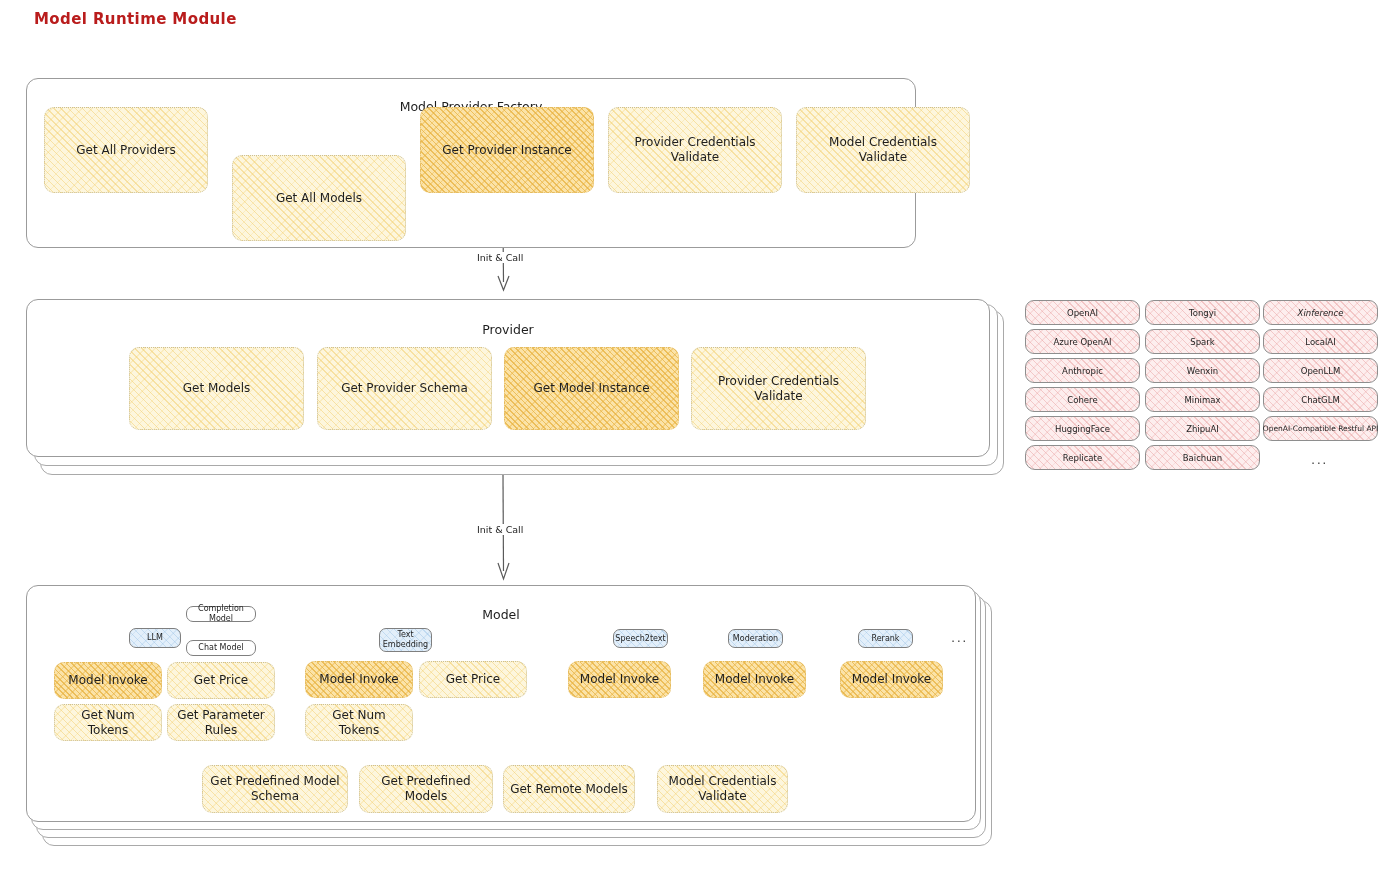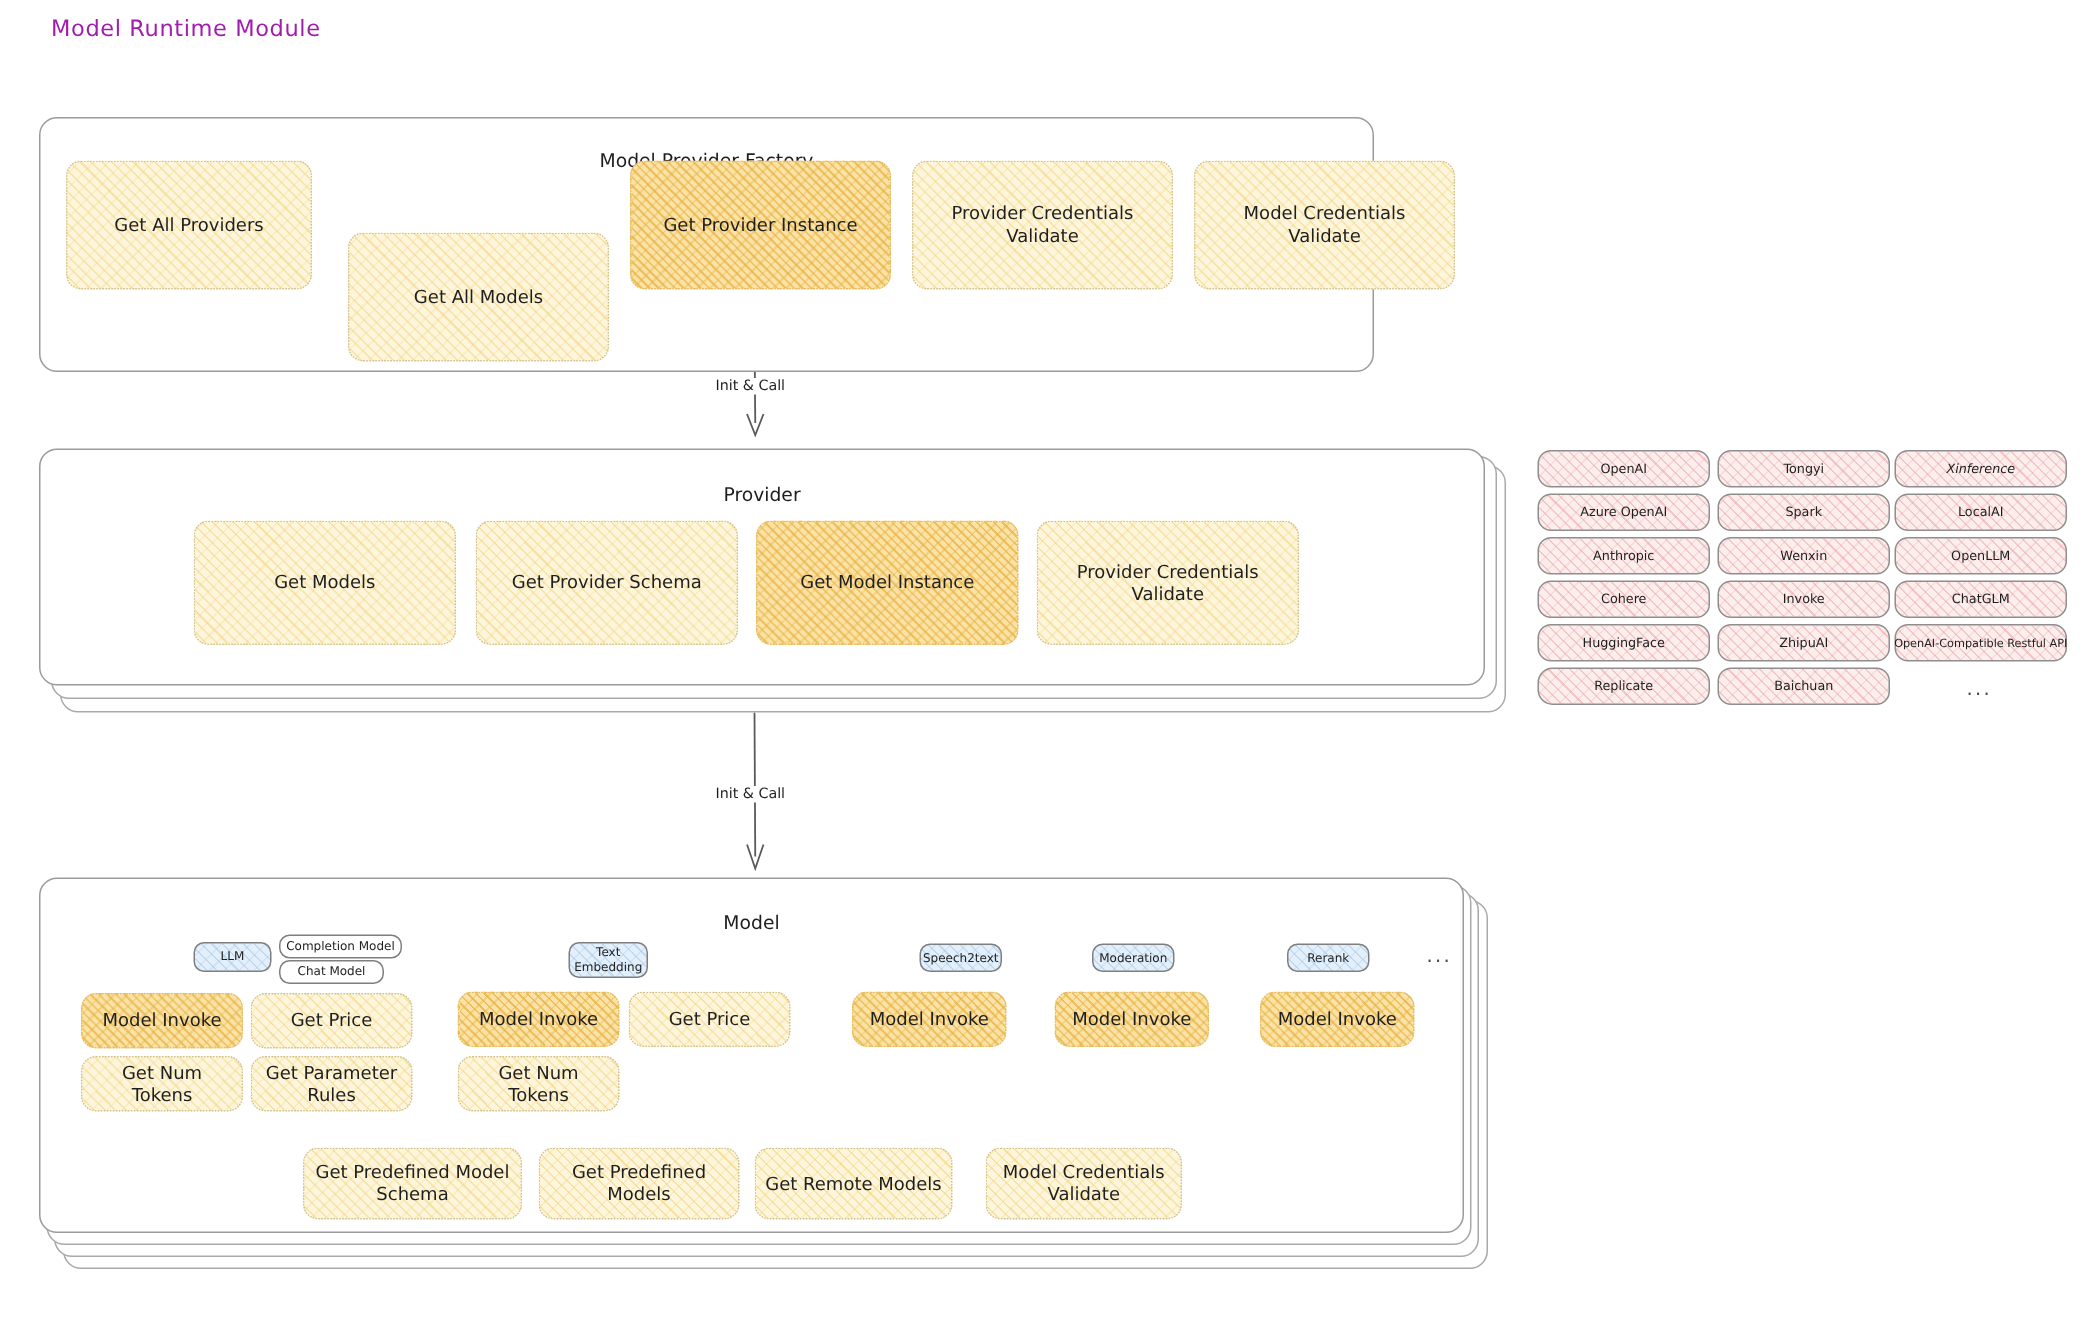--- a/index.html
+++ b/index.html
@@ -14,22 +14,23 @@
     color: #1e1e1e;
     overflow: hidden;
   }
 
   
   #page-title {
     position: absolute;
     left: 34px; top: 10px;
     font-size: 15px;
     letter-spacing: .4px;
-    color: #a21caf;
-    white-space: nowrap;
+    color: #b91c1c;
+    white-space: nowrap;
+    font-weight: bold;
   }
 
   
   .panel {
     position: absolute;
     background: #ffffff;
     border: 1.1px solid #9b9b9b;
     border-radius: 12px;
     box-shadow: 0 0 0 0 transparent;
   }
@@ -172,21 +173,21 @@
 <div class="chip" style="left:1025px; top:300px; width:115px; height:25px;">OpenAI</div>
 <div class="chip" style="left:1025px; top:329px; width:115px; height:25px;">Azure OpenAI</div>
 <div class="chip" style="left:1025px; top:358px; width:115px; height:25px;">Anthropic</div>
 <div class="chip" style="left:1025px; top:387px; width:115px; height:25px;">Cohere</div>
 <div class="chip" style="left:1025px; top:416px; width:115px; height:25px;">HuggingFace</div>
 <div class="chip" style="left:1025px; top:445px; width:115px; height:25px;border-radius:10px;">Replicate</div>
 
 <div class="chip" style="left:1145px; top:300px; width:115px; height:25px;">Tongyi</div>
 <div class="chip" style="left:1145px; top:329px; width:115px; height:25px;">Spark</div>
 <div class="chip" style="left:1145px; top:358px; width:115px; height:25px;">Wenxin</div>
-<div class="chip" style="left:1145px; top:387px; width:115px; height:25px;">Invoke</div>
+<div class="chip" style="left:1145px; top:387px; width:115px; height:25px;">Minimax</div>
 <div class="chip" style="left:1145px; top:416px; width:115px; height:25px;">ZhipuAI</div>
 <div class="chip" style="left:1145px; top:445px; width:115px; height:25px;">Baichuan</div>
 
 <div class="chip" style="left:1263px; top:300px; width:115px; height:25px;font-style:italic;">Xinference</div>
 <div class="chip" style="left:1263px; top:329px; width:115px; height:25px;">LocalAI</div>
 <div class="chip" style="left:1263px; top:358px; width:115px; height:25px;">OpenLLM</div>
 <div class="chip" style="left:1263px; top:387px; width:115px; height:25px;">ChatGLM</div>
 <div class="chip" style="left:1263px; top:416px; width:115px; height:25px; font-size:7.5px;">OpenAI-Compatible Restful API</div>
 <div class="ellipsis" style="left:1311px; top:452px;">...</div>
 
@@ -199,21 +200,21 @@
 <div class="arrow-label" style="left:473px; top:524px;">Init &amp; Call</div>
 
 <div class="stack-layer" style="left:42px; top:600px; width:950px; height:246px;"></div>
 <div class="stack-layer" style="left:36px; top:595px; width:950px; height:243px;"></div>
 <div class="stack-layer" style="left:31px; top:590px; width:950px; height:240px;"></div>
 <div class="panel" style="left:26px; top:585px; width:950px; height:237px; z-index:2;">
   <div class="panel-title" style="top:21px;">Model</div>
 </div>
 
 <div class="tag blue" style="left:129px; top:628px; width:52px; height:20px; z-index:3;">LLM</div>
-<div class="tag plain" style="left:186px; top:623px; width:82px; height:16px; z-index:3;">Completion Model</div>
+<div class="tag plain" style="left:186px; top:606px; width:70px; height:16px; z-index:3;">Completion Model</div>
 <div class="tag plain" style="left:186px; top:640px; width:70px; height:16px; z-index:3;">Chat Model</div>
 
 <div class="tag blue" style="left:379px; top:628px; width:53px; height:24px; z-index:3;">Text
 Embedding</div>
 <div class="tag blue" style="left:613px; top:629px; width:55px; height:19px; z-index:3;">Speech2text</div>
 <div class="tag blue" style="left:728px; top:629px; width:55px; height:19px; z-index:3;">Moderation</div>
 <div class="tag blue" style="left:858px; top:629px; width:55px; height:19px; z-index:3;">Rerank</div>
 <div class="ellipsis" style="left:951px; top:630px; z-index:3;">...</div>
 
 <div class="node strong" style="left:54px; top:662px; width:108px; height:37px; z-index:3;">Model Invoke</div>

